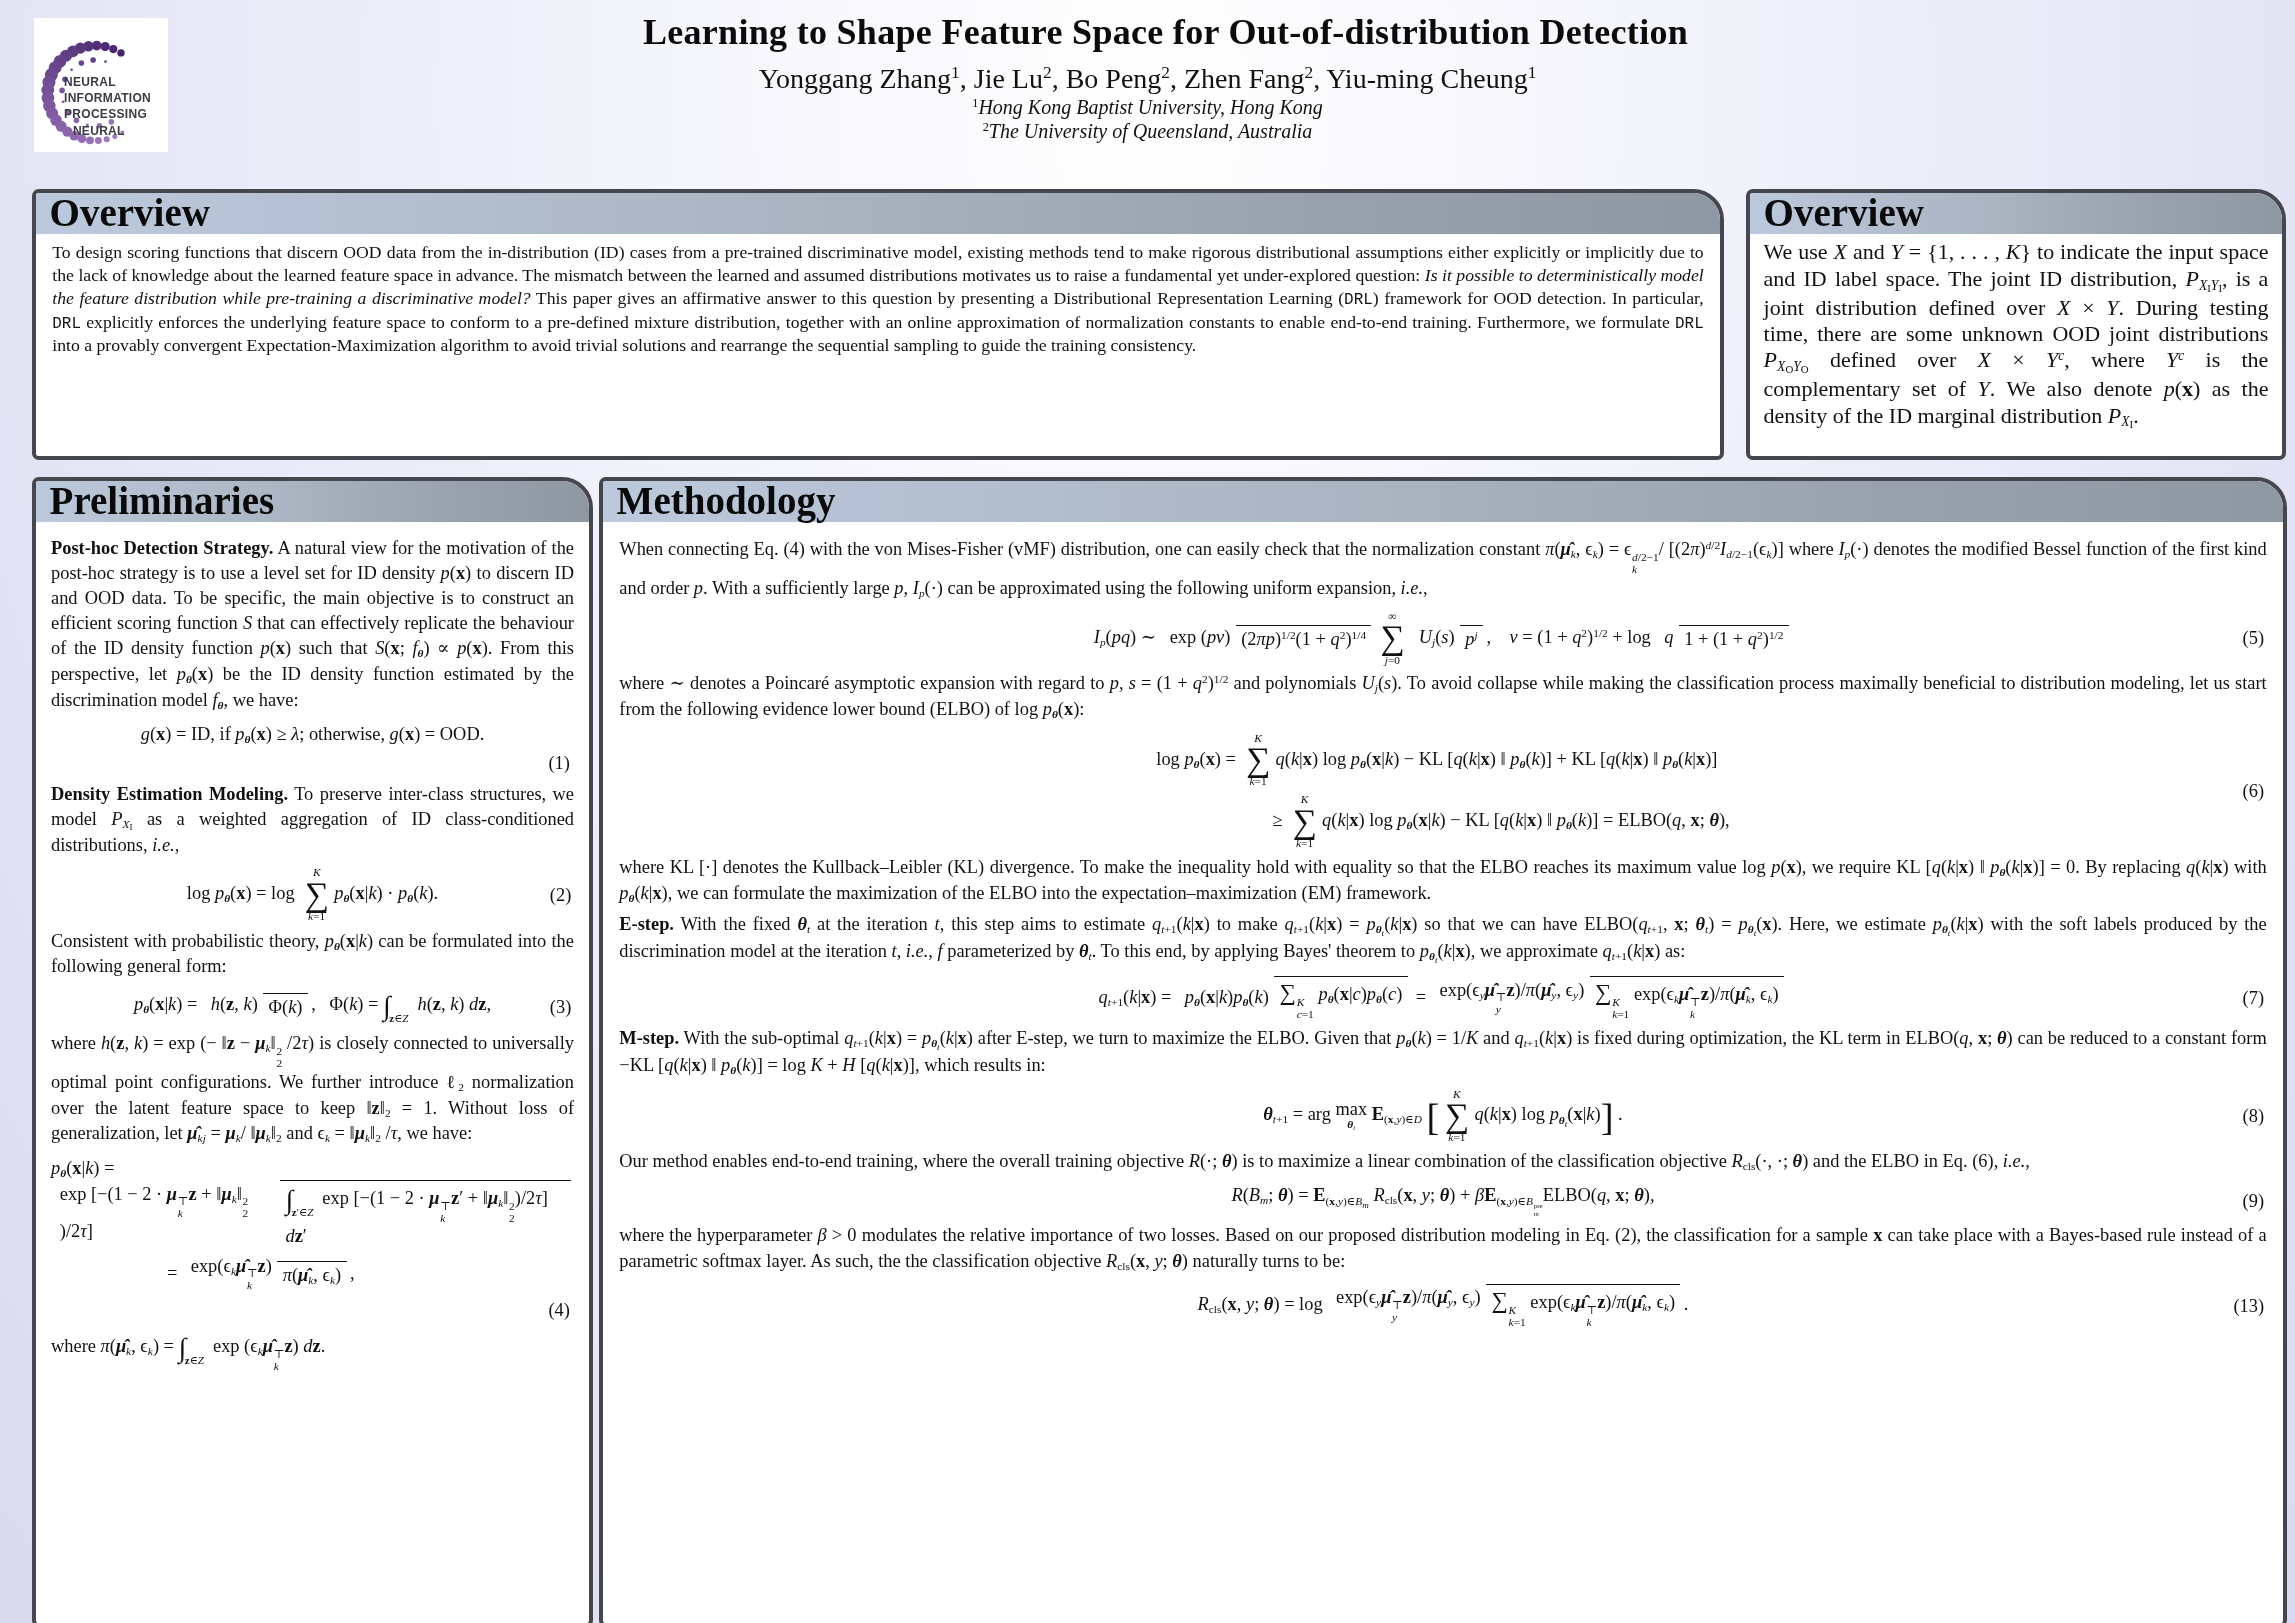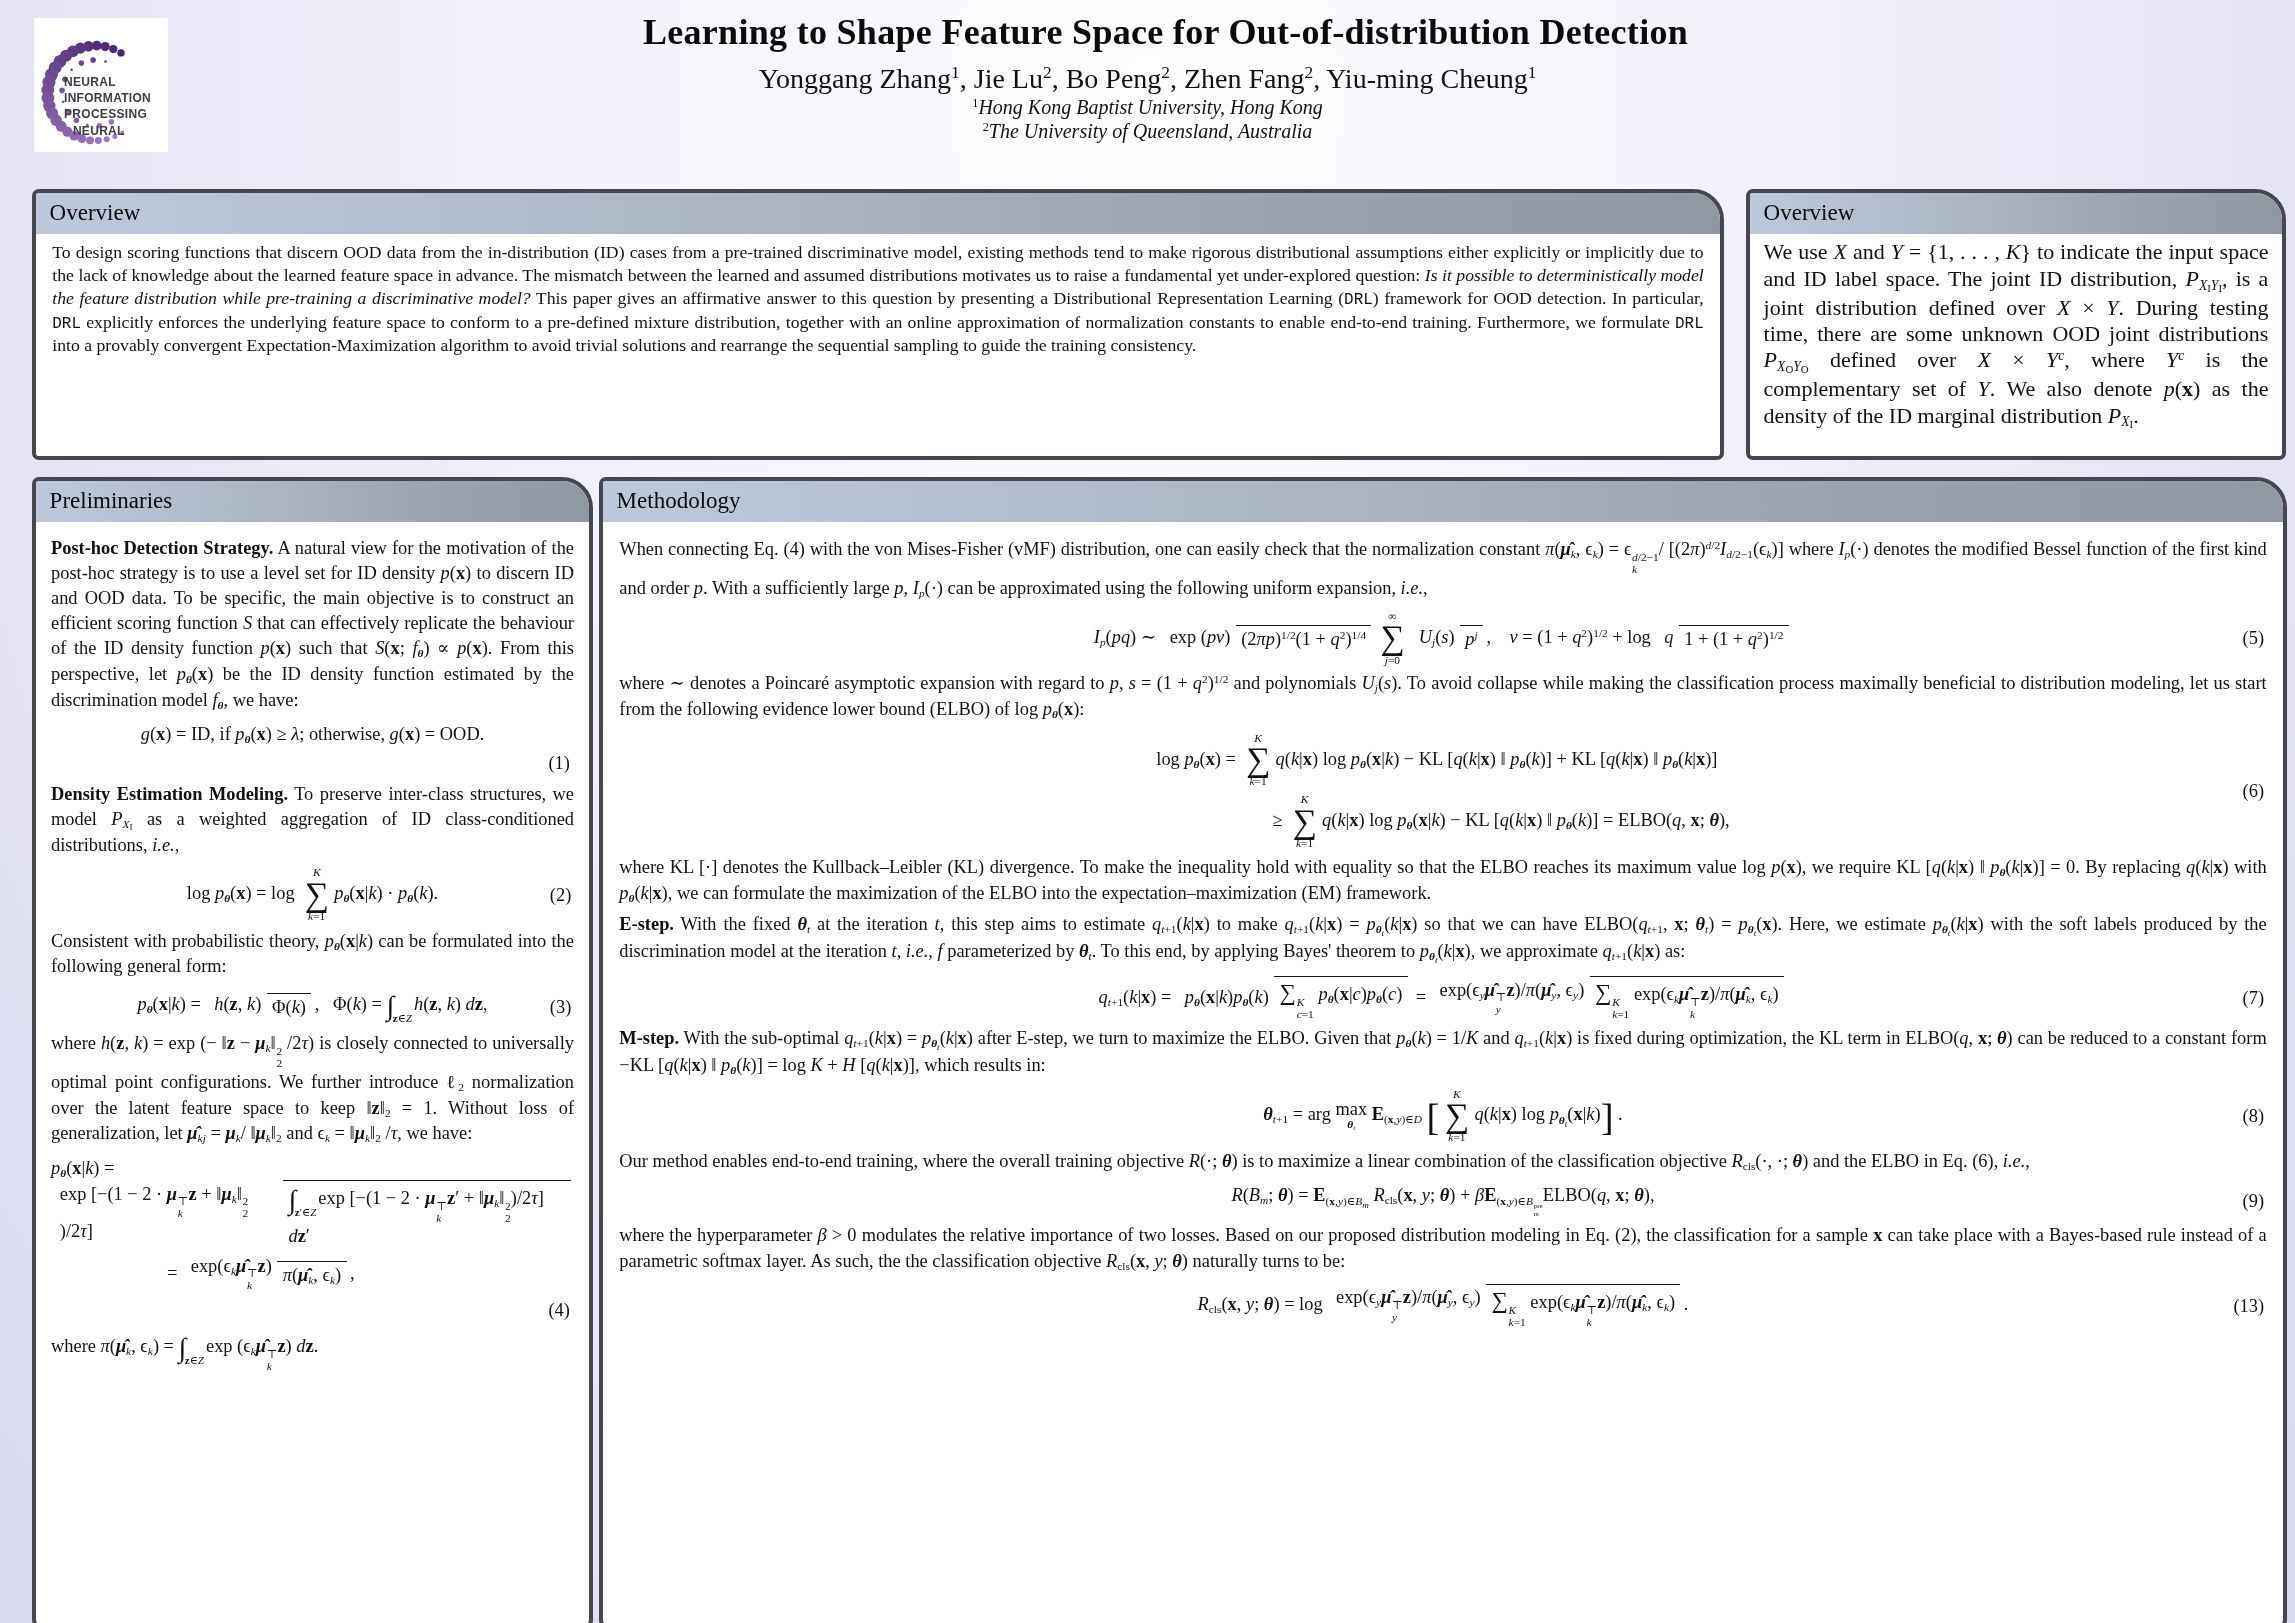--- a/index.html
+++ b/index.html
@@ -20,21 +20,21 @@
   .logo-box{position:absolute; left:34px; top:17.7px; width:134px; height:134px; background:#ffffff;}
   .logo-box svg{position:absolute; left:0; top:0;}
   .logo-text{position:absolute; left:30px; top:56px; font-family:"Liberation Sans","DejaVu Sans",sans-serif;
     font-weight:bold; font-size:12px; line-height:16.3px; color:#3b3b44; letter-spacing:0.3px;}
   .logo-text .l4{margin-left:8.9px;}
   
   .panel{position:absolute; background:#ffffff; border:4.1px solid #46464e;
     border-radius:6.8px 31px 6.8px 6.8px; overflow:hidden;}
   .panel-header{height:41px; line-height:40px; padding-left:13.6px;
     background:linear-gradient(90deg,#bcc9dc 0%, #aab4c2 45%, #99a2ae 75%, #8e97a2 100%);
-    font-size:23px; font-weight:normal; color:#0a0a0a;}
+    font-size:39px; font-weight:bold; color:#0a0a0a;}
   .panel-body{position:relative;}
   #p-ovl{left:32px;  top:189px; width:1684px; height:263px;}
   #p-ovr{left:1746px; top:189px; width:532px;  height:263px;}
   #p-pre{left:32px;  top:477px; width:553px;  height:1142px;}
   #p-met{left:599px; top:477px; width:1680px; height:1142px;}
   #p-ovl .panel-body{padding:6.8px 16.3px 0; font-size:17.7px; line-height:1.30; text-align:justify;}
   #p-ovr .panel-body{padding:5.4px 13.6px 0;  font-size:22px; line-height:1.20; text-align:justify;}
   #p-pre .panel-body{padding:8.2px 15px 0; font-size:18.4px; line-height:1.36; text-align:justify;}
   #p-met .panel-body{padding:9.5px 16.3px 0; font-size:18.4px; line-height:1.37; text-align:justify;}
   .tt{font-family:"Liberation Mono","DejaVu Sans Mono",monospace; font-size:0.9em;}
@@ -50,21 +50,21 @@
   .fr .nu{display:block; padding:0 5.4px 2px;}
   .fr .de{display:block; padding:2px 5.4px 0; border-top:1.7px solid #151515;}
   .bop{display:inline-flex; flex-direction:column; align-items:center; vertical-align:middle;
        line-height:1; margin:0 5.4px; font-style:normal;}
   .bop .lt,.bop .lb{font-size:0.62em; line-height:1;}
   .bop .gl{font-size:1.85em; line-height:0.95;}
   .ss{display:inline-flex; flex-direction:column; align-items:flex-start; justify-content:center;
       vertical-align:-0.5em; font-size:0.62em; line-height:1.05; margin-left:0.7px;}
   .sg{font-size:1.25em;}
   .int{font-size:1.5em; vertical-align:-0.18em;}
-  .ilim{font-size:0.6em; vertical-align:-1.05em; margin-right:2px; margin-left:-1.4px;}
+  .ilim{font-size:0.6em; vertical-align:-1.05em; margin-right:9px; margin-left:-1.4px;}
   .bigbr{font-size:2.1em; font-weight:normal; vertical-align:-0.25em;}
   .amx{display:inline-flex; flex-direction:column; align-items:center; vertical-align:middle; line-height:1.05;}
   .amx .b{font-size:0.62em;}
   .mp{margin:5.4px 0;}
   #p-pre .mp{margin:6.1px 0;}
 </style>
 </head>
 <body>
 
 <div class="page">

